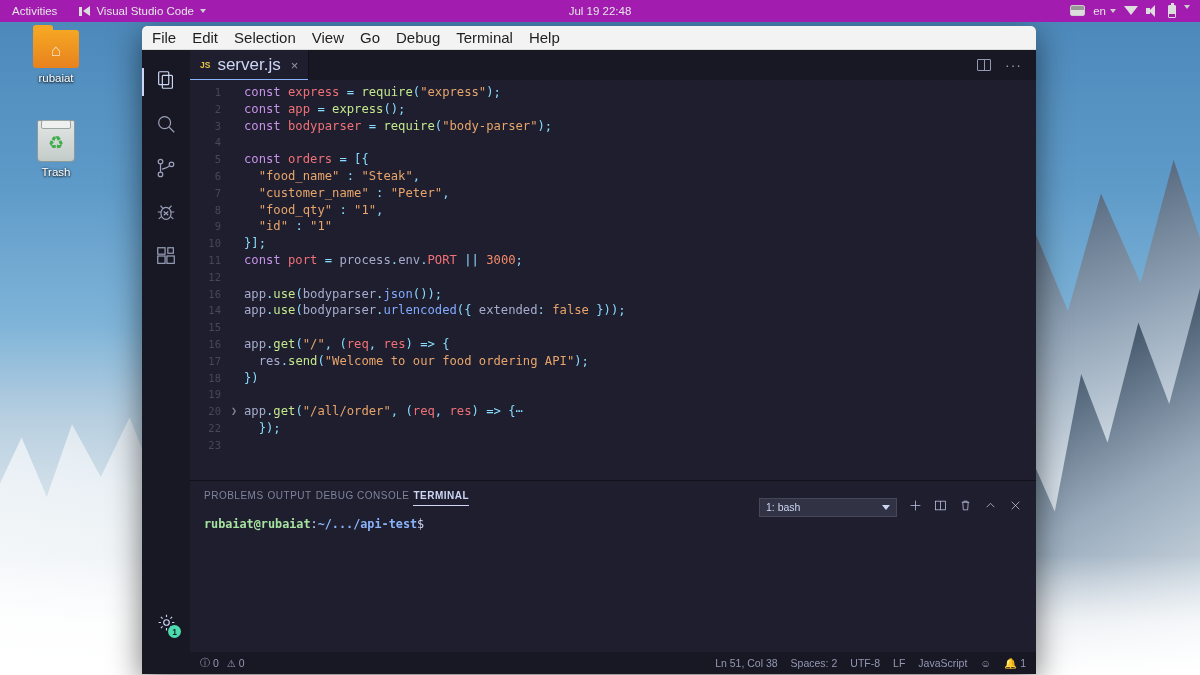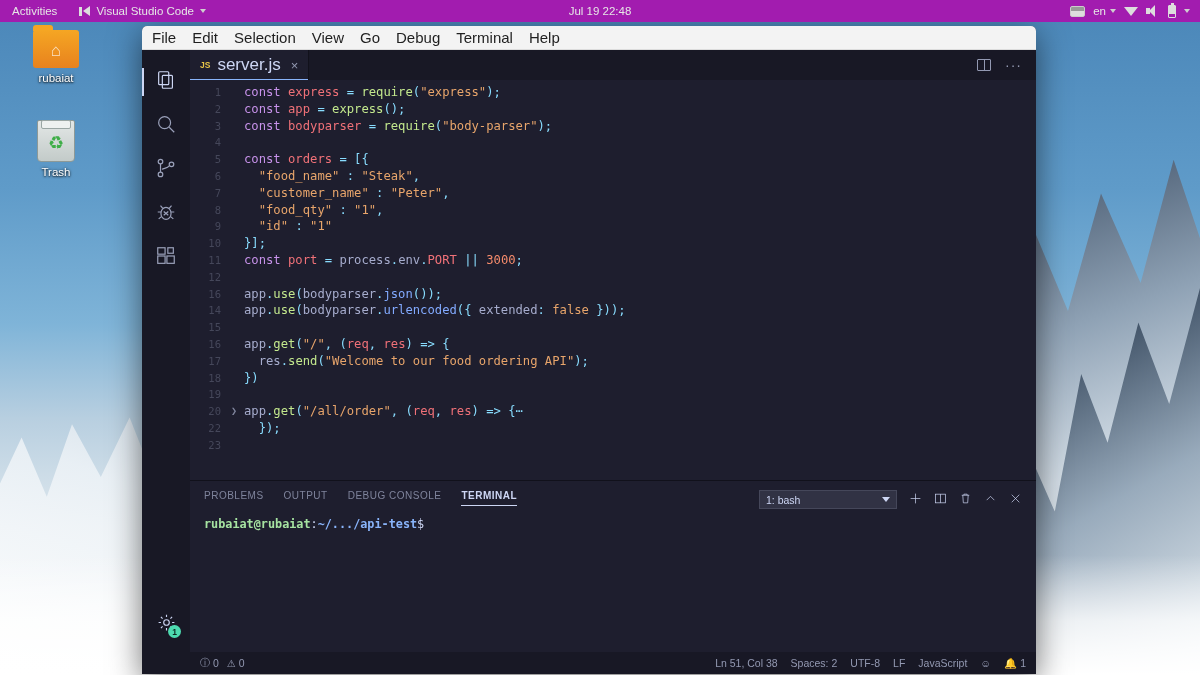--- a/index.html
+++ b/index.html
@@ -51,21 +51,21 @@
 
   
   #topbar {
     position:absolute; top:0; left:0; right:0; height:22px;
     background:#a21caf; color:#e6e6e6;
     display:flex; align-items:center;
     font-size:11.5px; z-index:60;
   }
   #topbar .tb-left { display:flex; align-items:center; gap:22px; padding-left:12px; }
   #topbar .tb-center { position:absolute; left:50%; transform:translateX(-50%); display:flex; gap:7px; }
-  #topbar .tb-right { margin-left:auto; display:flex; align-items:center; gap:8px; padding-right:10px; }
+  #topbar .tb-right { margin-left:auto; display:flex; gap:8px; padding-right:10px; }
   .activities { cursor:default; }
   .appmenu { display:flex; align-items:center; gap:6px; }
   .vsc-mini {
     width:11px; height:11px; display:inline-block; position:relative;
   }
   .vsc-mini::before{
     content:""; position:absolute; left:0; top:1px;
     border-left:3px solid #ddd; height:9px;
   }
   .vsc-mini::after{
@@ -228,21 +228,21 @@
   .plain { color:#a6accd; }
   .op    { color:#89ddff; }
   .const2{ color:#f07178; }
 
   
   #panel {
     height:172px; flex:0 0 172px; background:#1e1e2e; display:flex; flex-direction:column;
     border-top:1px solid #11111b;
   }
   #paneltabs {
-    height:28px; display:flex; align-items:flex-end; padding:0 14px; gap:20px; flex:0 0 28px;
+    height:28px; display:flex; align-items:center; padding:0 14px; gap:4px; flex:0 0 28px;
   }
   .ptab {
     font-size:10px; letter-spacing:.5px; color:#7f849c; cursor:pointer; position:relative;
     height:28px; display:flex; align-items:center;
   }
   .ptab.active { color:#cdd6f4; font-weight:bold; }
   .ptab.active::after {
     content:""; position:absolute; left:0; right:0; bottom:3px; height:1.4px; background:#cdd6f4;
   }
   #panelactions { margin-left:auto; display:flex; align-items:center; gap:11px;margin-top:24px; }

